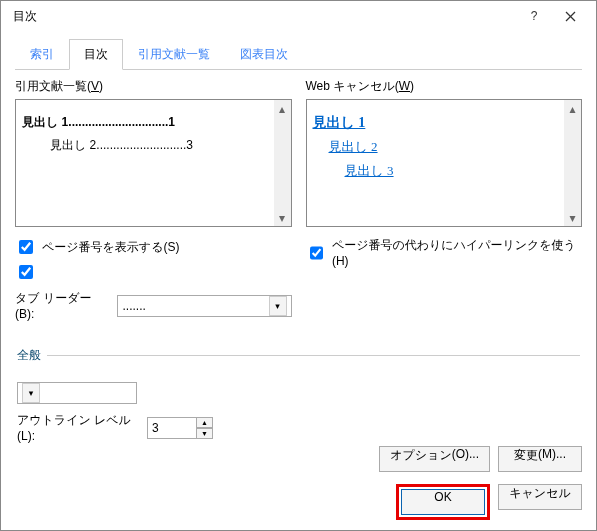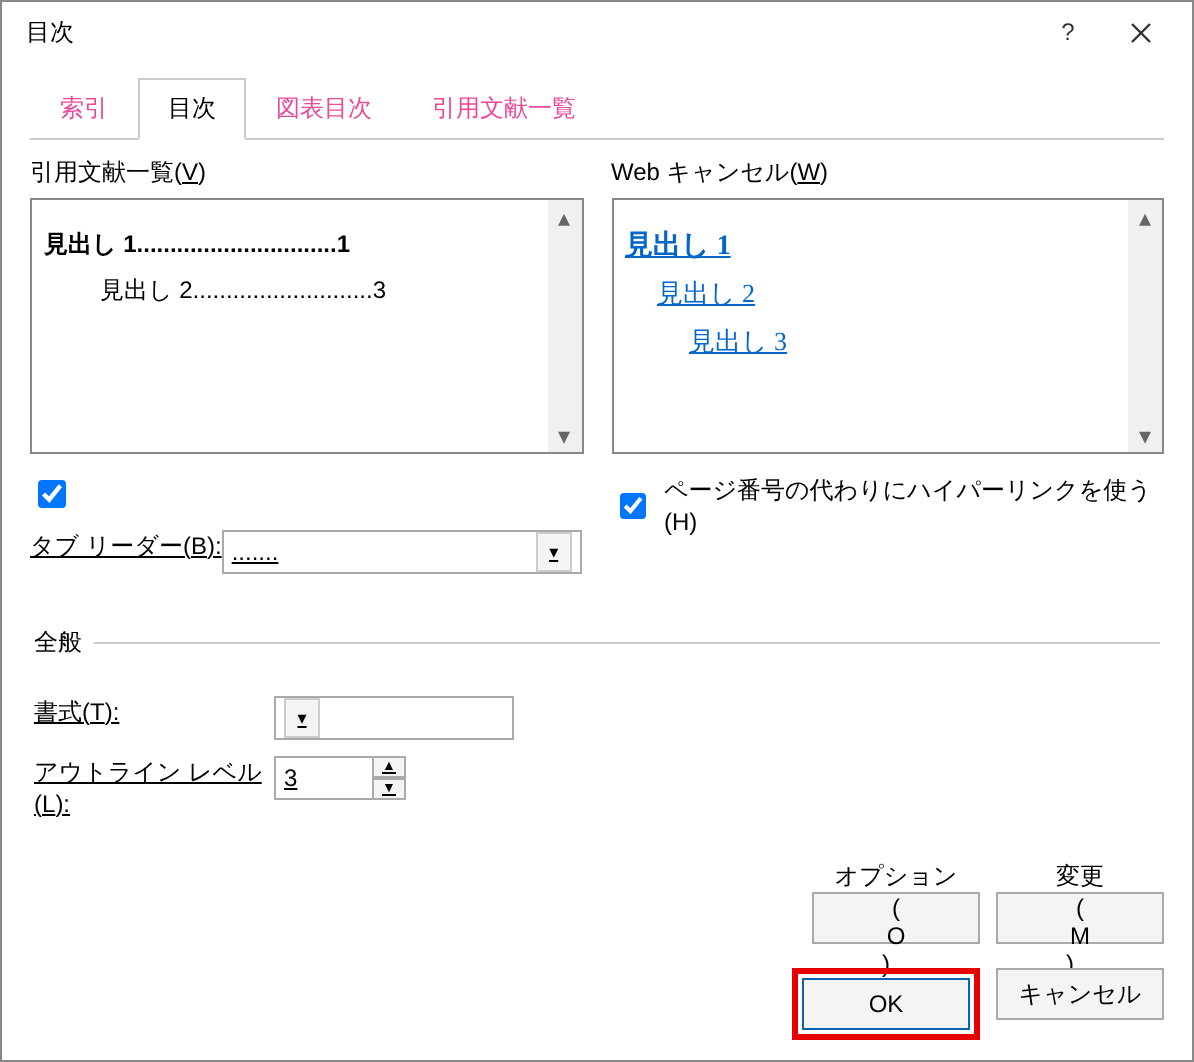--- a/index.html
+++ b/index.html
@@ -2,49 +2,49 @@
 <html><head>
 <meta charset="utf-8">
 <style>
   * { box-sizing: border-box; font-family: "Yu Gothic UI", "Meiryo", sans-serif; font-size: 12px; }
   body { margin: 0; background: #fff; width: 597px; height: 531px; border: 1px solid #888; position: relative; }
   .titlebar { height: 30px; display: flex; align-items: center; padding: 0 8px; }
   .titlebar .title { flex: 1; padding-left: 4px; }
   .titlebar .btn { width: 36px; height: 28px; display: flex; align-items: center; justify-content: center; color: #333; }
   .content { padding: 8px 14px; }
   .tabs { display: flex; border-bottom: 1px solid #ccc; }
-  .tab { padding: 6px 14px; border: 1px solid transparent; color: #ec4899; margin-bottom: -1px; }
+  .tab { padding: 6px 14px; border: 1px solid transparent; color: #3b82f6; margin-bottom: -1px; }
   .tab.active { border: 1px solid #ccc; border-bottom: 1px solid #fff; background: #fff; color: #000; }
   .cols { display: flex; gap: 14px; margin-top: 8px; }
   .col { flex: 1; }
   .label-u { margin-bottom: 4px; }
   .label-u .u { text-decoration: underline; }
   .preview { border: 1px solid #888; height: 128px; padding: 8px 6px; position: relative; background: #fff; overflow: hidden; }
   .scrolltrack { position: absolute; right: 0; top: 0; bottom: 0; width: 17px; background: #f0f0f0; display: flex; flex-direction: column; }
   .scrollbtn { height: 17px; display: flex; align-items: center; justify-content: center; color: #666; }
   .p-line { margin: 6px 0; white-space: nowrap; }
   .bold { font-weight: bold; font-family: "MS Mincho", serif; font-size: 14px; }
   .serif { font-family: "MS Mincho", serif; font-size: 13px; }
   .link { color: #0066cc; text-decoration: underline; }
   .checks { margin-top: 10px; }
   .chk { display: flex; align-items: center; gap: 6px; margin: 5px 0; }
   .chk input { width: 14px; height: 14px; }
-  .row { display: flex; margin: 8px 0; text-decoration: underline; }
+  .row { display: flex; align-items: center; gap: 10px; margin: 8px 0; }
   .sel { height: 22px; border: 1px solid #aaa; background: #fff; display: flex; align-items: center; padding: 0 4px; justify-content: space-between; }
   .selbtn { width: 18px; height: 20px; border: 1px solid #ccc; display: flex; align-items: center; justify-content: center; background: #f4f4f4; font-size: 9px; }
   fieldset { border: none; border-top: 1px solid #ccc; padding: 10px 0 0 0; margin-top: 18px; }
-  legend { padding: 0 6px 0 0; color: #000000; }
+  legend { padding: 0 6px 0 0; color: #0c4a6e; }
   .spinner { display: flex; }
   .spinbox { width: 50px; height: 22px; border: 1px solid #aaa; padding: 0 4px; display: flex; align-items: center; }
   .spinbtns { display: flex; flex-direction: column; }
   .spinbtns div { width: 16px; height: 11px; border: 1px solid #aaa; border-left: none; display: flex; align-items: center; justify-content: center; font-size: 7px; background: #f4f4f4; }
   .btnrow { position: absolute; right: 14px; display: flex; gap: 8px; }
   .btnrow.r1 { bottom: 58px; }
   .btnrow.r2 { bottom: 10px; }
-  .wbtn { min-width: 84px; height: 26px; border: 1px solid #aaa; background: #f4f4f4; display: flex; align-items: center; justify-content: center; padding: 0 10px; flex-direction: column; }
+  .wbtn { min-width: 84px; height: 26px; border: 1px solid #aaa; background: #f4f4f4; display: flex; justify-content: center; padding: 0 10px; }
   .okwrap { border: 3px solid #e60000; padding: 2px; }
   .okwrap .wbtn { min-width: 84px; border: 1.5px solid #0a63b0; }
   .dots { letter-spacing: 0px; }
 </style>
 </head>
 <body>
 
 <div class="titlebar">
   <div class="title">目次</div>
   <div class="btn">?</div>
@@ -53,37 +53,41 @@
         <line x1="1" y1="1" x2="10" y2="10" stroke="#333" stroke-width="1.2"></line>
         <line x1="10" y1="1" x2="1" y2="10" stroke="#333" stroke-width="1.2"></line>
       </svg>
   </div>
 </div>
 
 <div class="content">
   <div class="tabs">
     <div class="tab">索引</div>
     <div class="tab active">目次</div>
+    <div class="tab">引用文献一覧</div>
     <div class="tab">図表目次</div>
-    <div class="tab">引用文献一覧</div>
   </div>
 
   <div class="cols">
     <div class="col">
       <div class="label-u"><span>引用文献一覧</span>(<span class="u">V</span>)</div>
       <div class="preview">
         <div class="p-line bold dots" style="margin-left:0px"><span>見出し 1</span><span>..............................</span><span>1</span></div>
         <div class="p-line serif dots" style="margin-left:28px"><span>見出し 2</span><span>...........................</span><span>3</span></div>
         <div class="scrolltrack">
           <div class="scrollbtn">▴</div>
           <div style="flex:1"></div>
           <div class="scrollbtn">▾</div>
         </div>
       </div>
       <div class="checks">
+        <label class="chk">
+            <input type="checkbox" checked="" style="">
+            <span><span>ページ番号を表示する</span>(<span class="u">S</span>)</span>
+          </label>
         <label class="chk">
             <input type="checkbox" checked="" style="">
           </label>
       </div>
       <div class="row">
         <div><span>タブ リーダー</span>(<span class="u">B</span>):</div>
         <div class="sel" style="width:180px">
           <span>.......</span>
           <div class="selbtn">▾</div>
         </div>
@@ -107,21 +111,20 @@
             <input type="checkbox" checked="" style="">
             <span><span>ページ番号の代わりにハイパーリンクを使う</span>(<span class="u">H</span>)</span>
           </label>
       </div>
     </div>
   </div>
 
   <fieldset>
     <legend>全般</legend>
     <div class="row">
-      <div style="width:120px"><span>書式</span>(<span class="u">T</span>):</div>
       <div class="sel" style="width:120px">
         <div class="selbtn">▾</div>
       </div>
     </div>
     <div class="row">
       <div style="width:120px"><span>アウトライン レベル</span>(<span class="u">L</span>):</div>
       <div class="spinner">
         <div class="spinbox">3</div>
         <div class="spinbtns">
             <div>▲</div>

